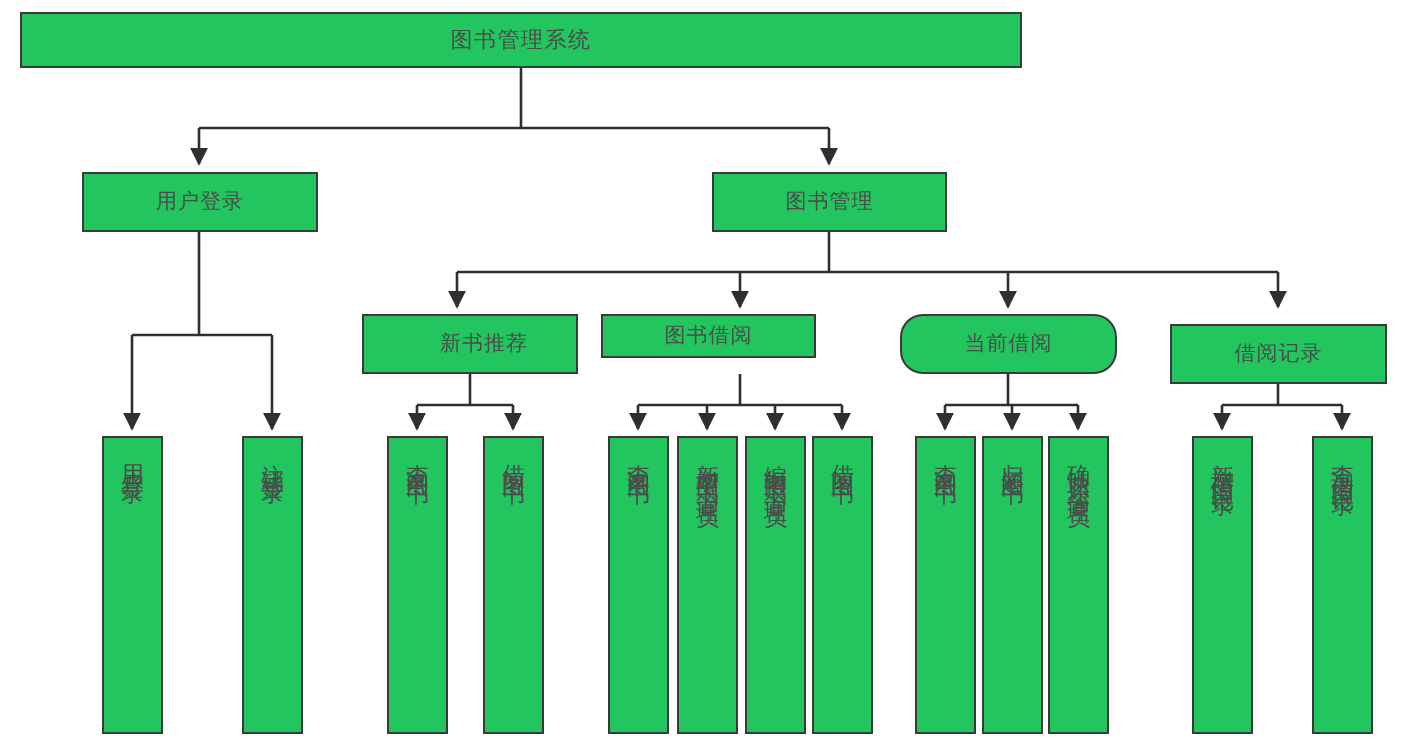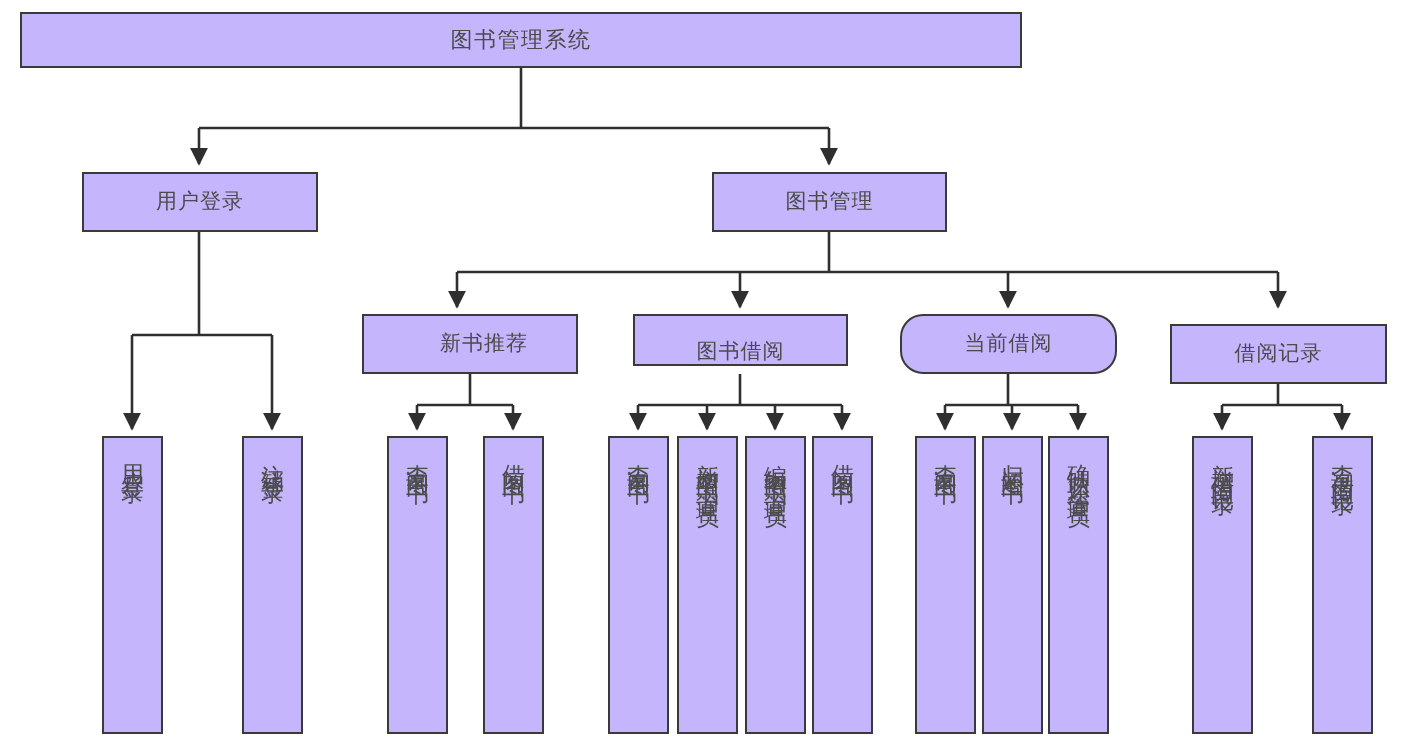--- a/index.html
+++ b/index.html
@@ -9,21 +9,21 @@
     background:#ffffff;
     font-family:"DejaVu Sans","Liberation Sans",sans-serif;
     overflow:hidden;
   }
   #diagram{position:relative;width:1405px;height:747px;}
   #edges{position:absolute;left:0;top:0;width:1405px;height:747px;}
 
   .node{
     position:absolute;
     box-sizing:border-box;
-    background:#c4b5fd;
+    background:#22c55e;
     border:2px solid #3a3a3a;
     display:flex;
     align-items:center;
     justify-content:center;
     color:#4b4b4b;
   }
   .node .lbl{
     display:block;
     text-align:center;
     line-height:1.12;
@@ -115,21 +115,21 @@
   <div class="node h" style="left:82px;top:172px;width:236px;height:60px;">
     <span class="lbl">用户登录</span>
   </div>
   <div class="node h" style="left:712px;top:172px;width:235px;height:60px;">
     <span class="lbl">图书管理</span>
   </div>
 
   <div class="node h" style="left:362px;top:314px;width:216px;height:60px;padding-left:28px;">
     <span class="lbl">新书推荐</span>
   </div>
-  <div class="node h" style="left:633px;top:314px;width:215px;height:52px;align-items:flex-end;">
+  <div class="node h" style="left:601px;top:314px;width:215px;height:44px;">
     <span class="lbl">图书借阅</span>
   </div>
   <div class="node h" style="left:900px;top:314px;width:217px;height:60px;border-radius:23px;">
     <span class="lbl">当前借阅</span>
   </div>
   <div class="node h" style="left:1170px;top:324px;width:217px;height:60px;">
     <span class="lbl">借阅记录</span>
   </div>
 
   <div class="node v" style="left:102px;top:436px;width:61px;height:298px;">

